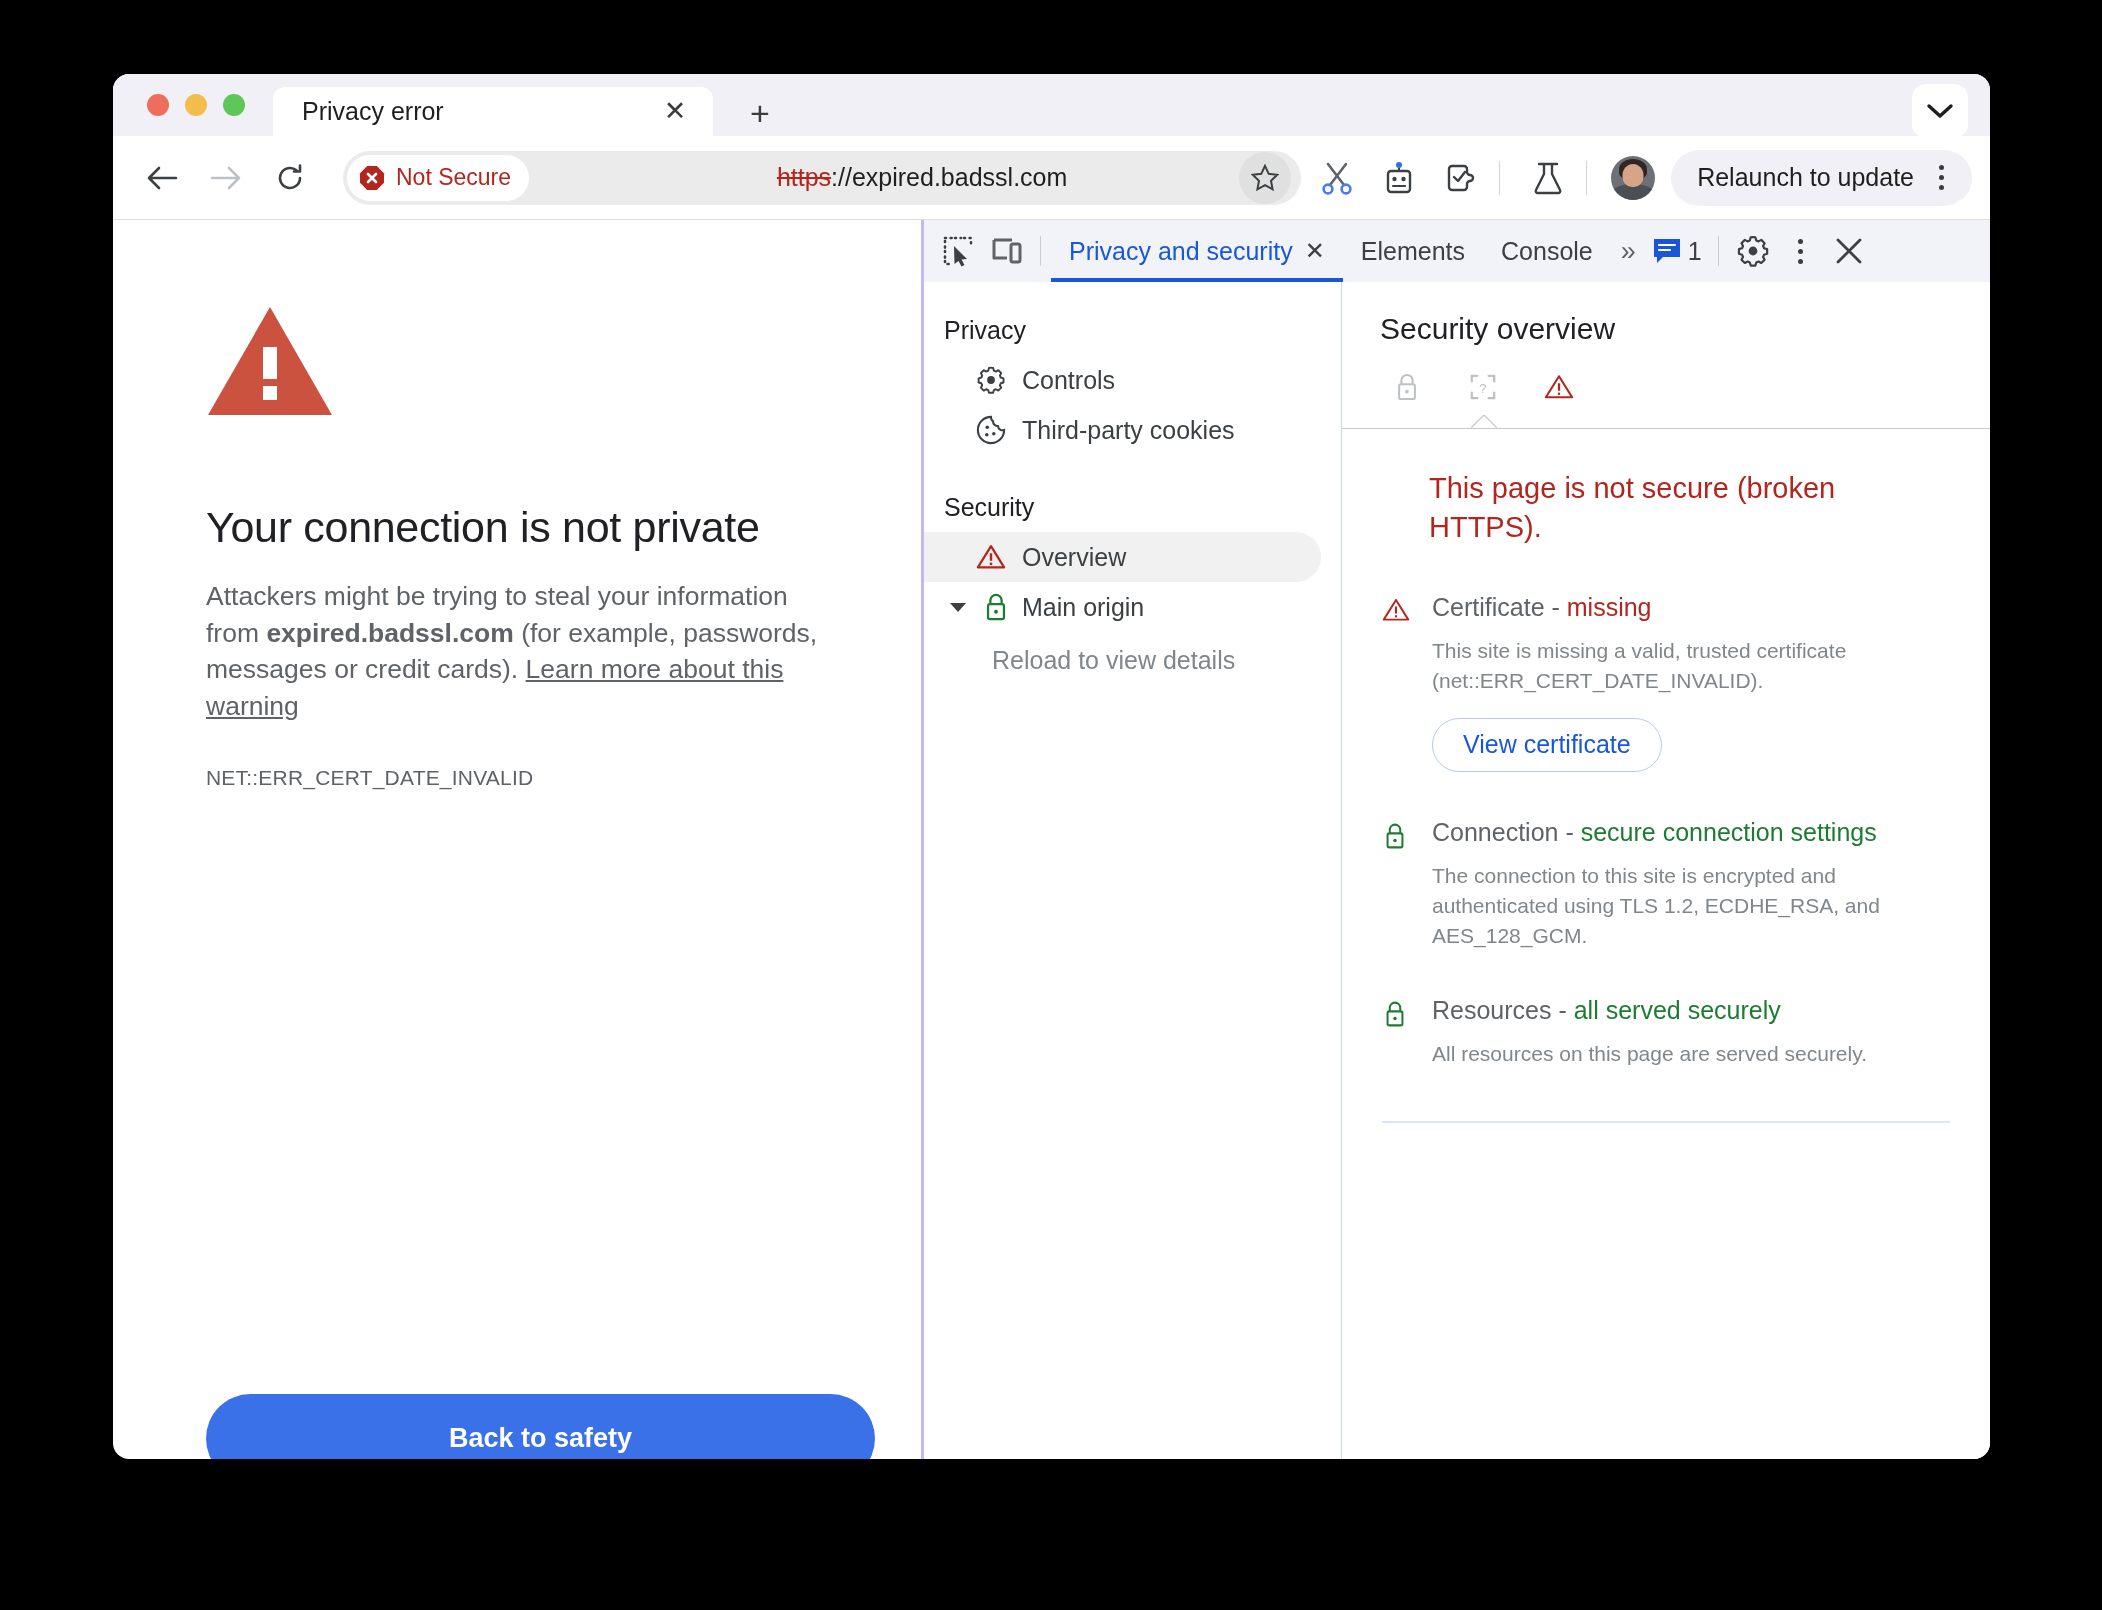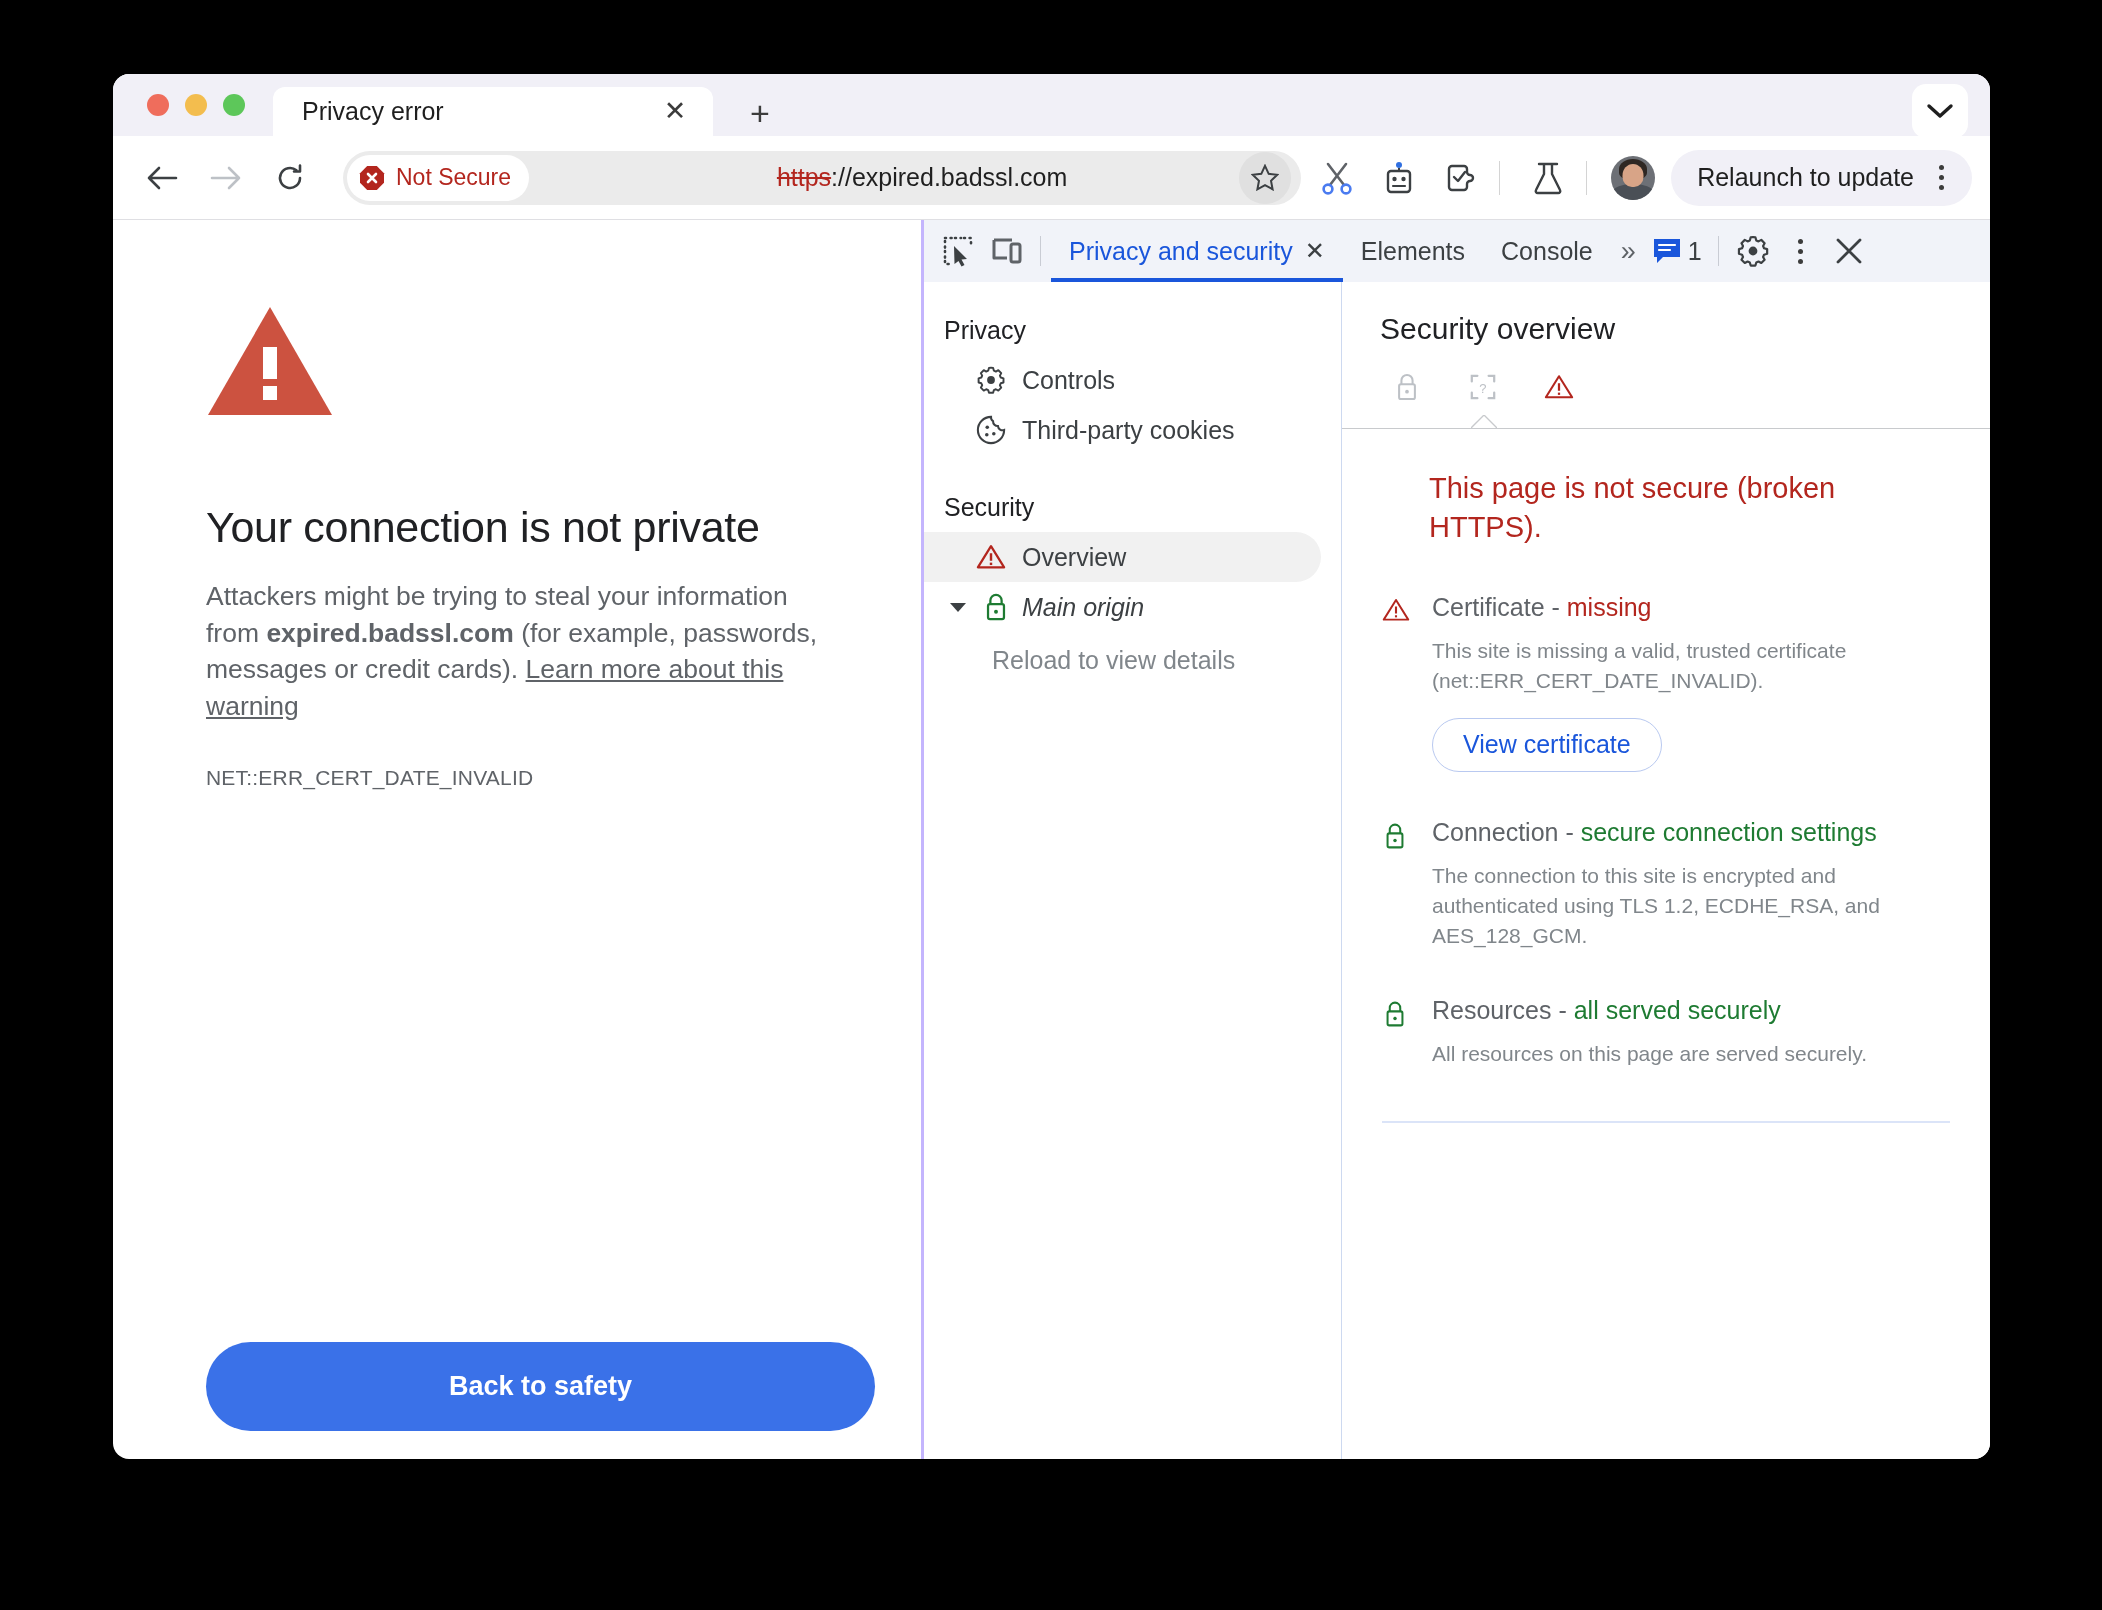--- a/index.html
+++ b/index.html
@@ -246,21 +246,21 @@
   .page-p b { color: #5f6368; font-weight: 700; }
   .page-p a { color: #5f6368; text-decoration: underline; }
   .errcode {
     margin-top: 42px;
     font-size: 21px;
     color: #5f6368;
     letter-spacing: 0.2px;
   }
   .btn-primary {
     position: absolute;
-    left: 49px; top: 1122px;
+    left: 49px; top: 1174px;
     width: 669px; height: 89px;
     background: #3a71e8;
     border: none;
     border-radius: 45px;
     color: #ffffff;
     font-size: 27px;
     font-weight: 700;
     font-family: inherit;
     cursor: pointer;
   }
@@ -333,21 +333,21 @@
     align-items: center;
     gap: 16px;
     height: 50px;
     margin-right: 20px;
     padding-left: 52px;
     border-radius: 0 25px 25px 0;
     font-size: 25px;
     color: #3c4043;
   }
   .side-item.selected { background: #f1f1f1; }
-  .side-item.withcaret { padding-left: 22px; gap: 12px; font-style: italic; }
+  .side-item.withcaret { padding-left: 22px; gap: 12px; }
   .side-caret { width: 24px; display:flex; align-items:center; justify-content:center; }
   .side-note {
     font-size: 25px;
     color: #80868b;
     padding: 14px 0 0 68px;
   }
 
   
   .dt-main { flex: 1 1 auto; min-width: 0; display: flex; flex-direction: column; }
   .ov-title {

